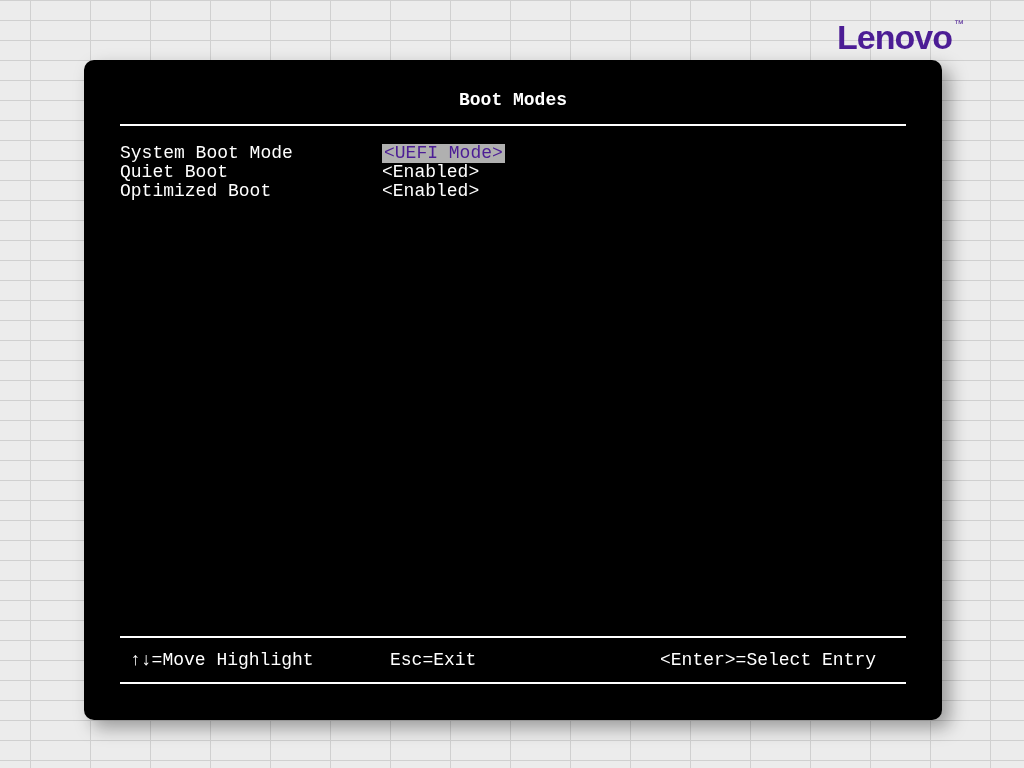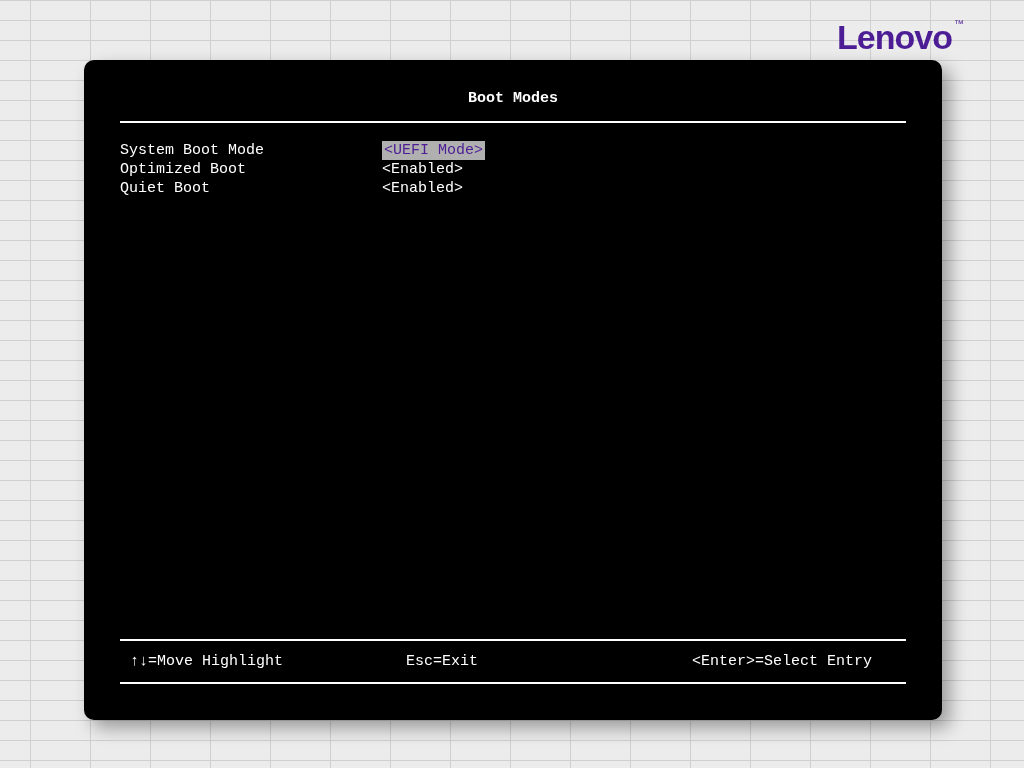--- a/index.html
+++ b/index.html
@@ -37,21 +37,21 @@
   }
   .bios {
     position: absolute;
     left: 84px; top: 60px;
     width: 858px; height: 660px;
     background: #000;
     border-radius: 10px;
     box-shadow: 8px 8px 18px rgba(0,0,0,0.35);
     color: #fff;
     padding: 30px 0 0 0;
-    font-size: 15px;
+    font-size: 18px;
     font-family: "Courier New", monospace;
   }
   .title {
     text-align: center;
     font-weight: bold;
     padding-bottom: 14px;
   }
   .hr {
     border: none;
     border-top: 2px solid #fff;
@@ -72,21 +72,21 @@
     display: inline-block;
     padding: 0 2px;
   }
   .footer-wrap {
     position: absolute;
     bottom: 36px; left: 0; right: 0;
   }
   .footer {
     display: flex;
     padding: 12px 46px;
-    gap: 36px;
+    gap: 20px;
   }
   .footer > div:nth-child(1){ width: 240px; }
   .footer > div:nth-child(2){ width: 250px; }
   .footer > div:nth-child(3){ flex:1; }
 </style>
 </head>
 <body>
 
 <div class="bg"></div>
 
@@ -94,22 +94,22 @@
   <span>Lenovo</span><span class="tm">™</span>
 </div>
 
 <div class="bios">
   <div class="title">Boot Modes</div>
   <hr class="hr">
 
   <div class="content">
     <div class="col-left">
       <div class="row">System Boot Mode</div>
+      <div class="row">Quiet Boot</div>
       <div class="row">Optimized Boot</div>
-      <div class="row">Quiet Boot</div>
     </div>
     <div class="col-mid">
       <div class="row"><span class="sel">&lt;UEFI Mode&gt;</span></div>
       <div class="row">&lt;Enabled&gt;</div>
       <div class="row">&lt;Enabled&gt;</div>
     </div>
   </div>
 
   <div class="footer-wrap">
     <hr class="hr" style="margin-bottom:0">

